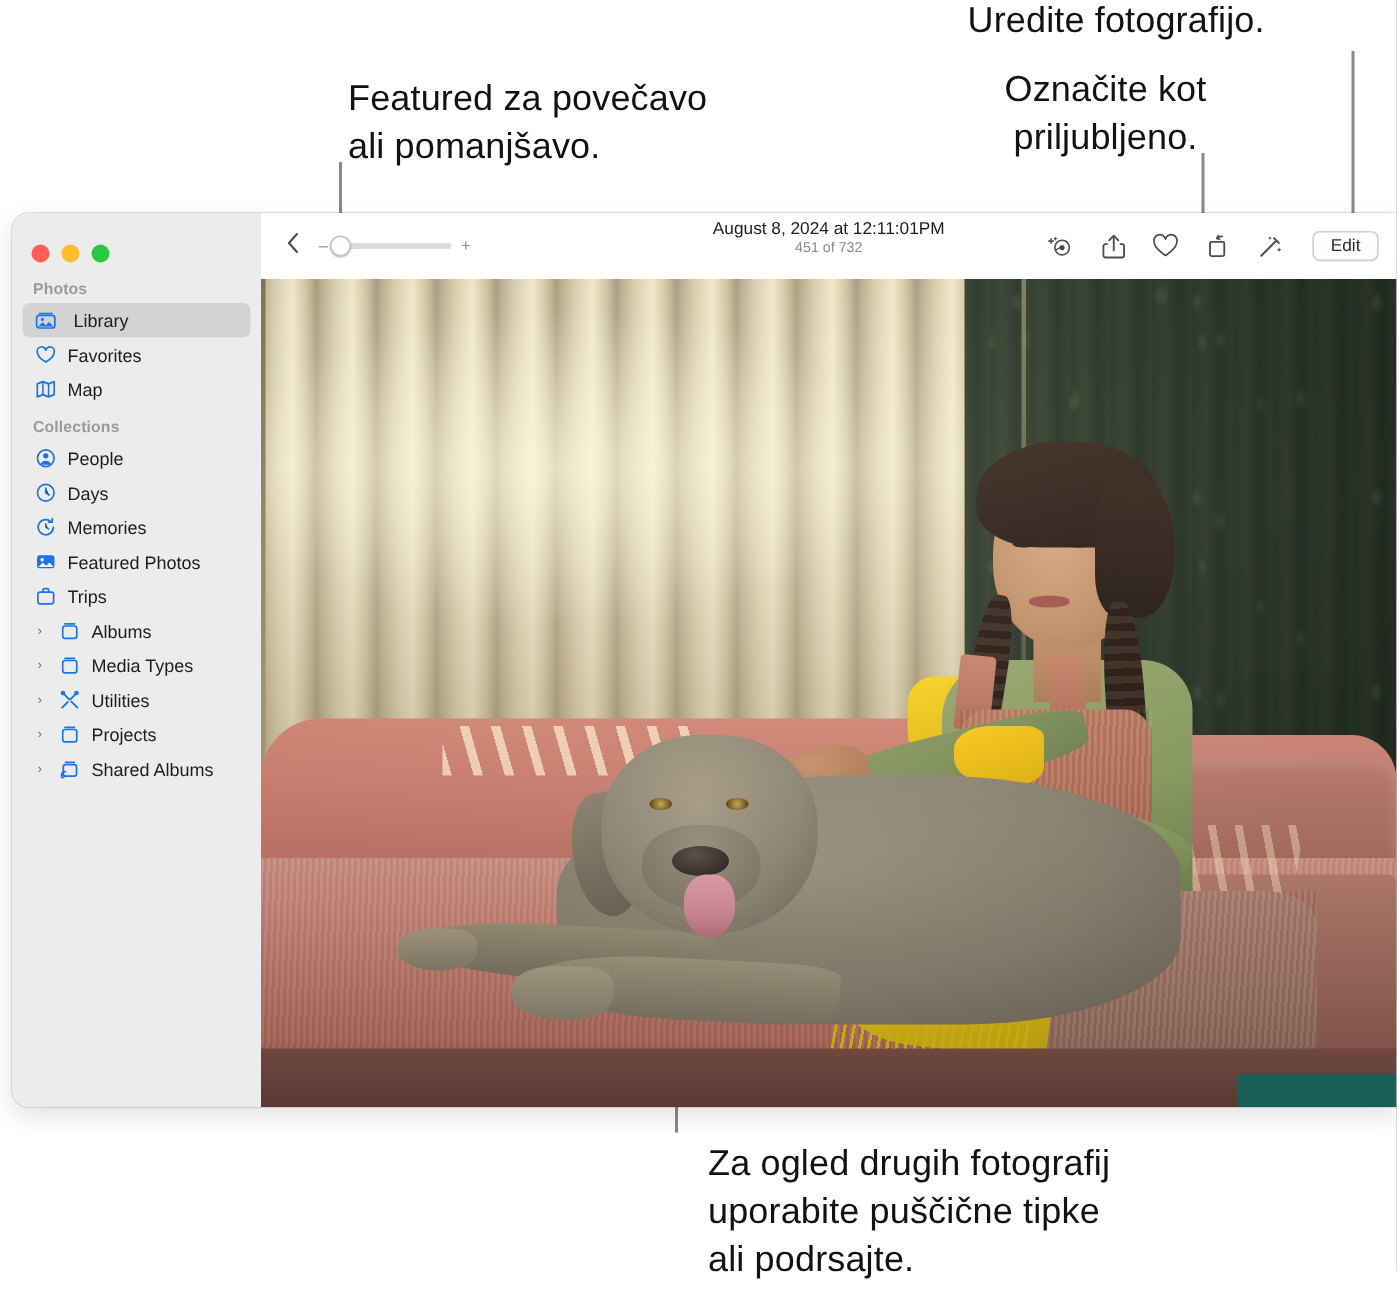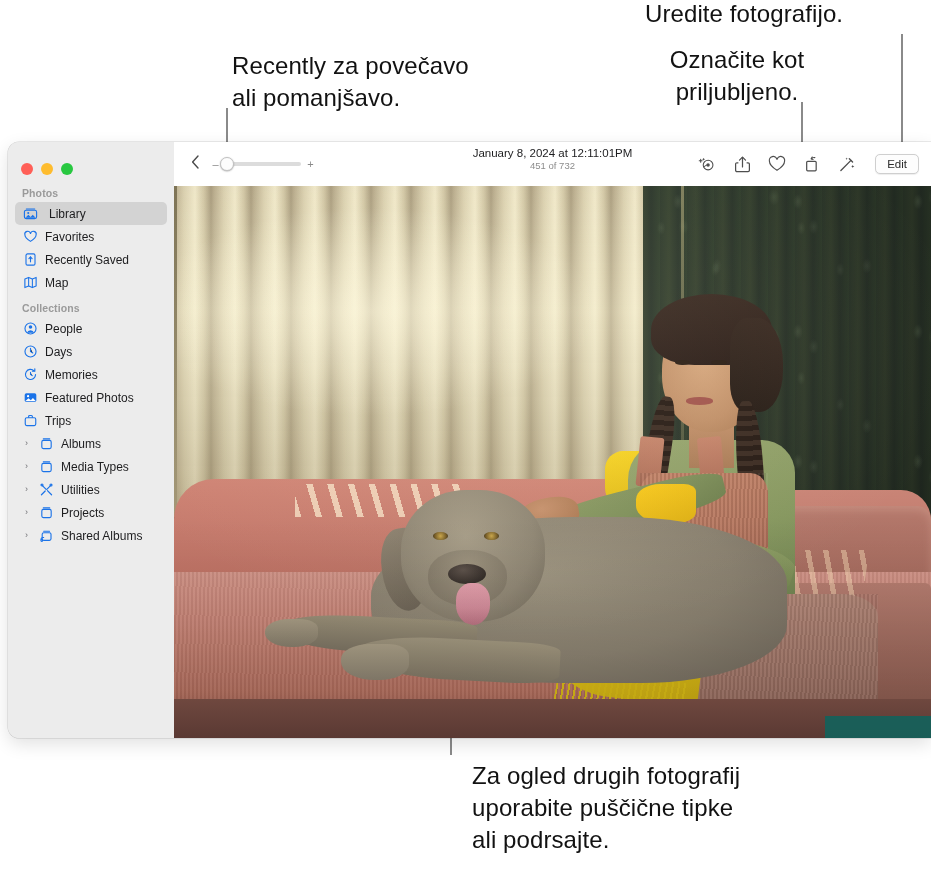--- a/index.html
+++ b/index.html
@@ -498,21 +498,21 @@
     background:
       radial-gradient(ellipse 80% 70% at 45% 30%, rgba(255,245,215,0.10), rgba(0,0,0,0) 75%),
       linear-gradient(180deg, rgba(0,0,0,0) 60%, rgba(0,0,0,0.12) 100%);
   }
 </style>
 </head>
 <body>
 
 <div id="root">
 
-  <div class="callout c-zoom">Recently za povečavo
+  <div class="callout c-zoom">Featured za povečavo
 ali pomanjšavo.</div>
   <div class="callout c-fav">Označite kot
 priljubljeno.</div>
   <div class="callout c-edit">Uredite fotografijo.</div>
   <div class="callout c-arrows">Za ogled drugih fotografij
 uporabite puščične tipke
 ali podrsajte.</div>
 
   <div class="leader l-zoom"></div>
   <div class="leader l-fav"></div>
@@ -545,29 +545,20 @@
 
       <div class="sb-item">
         <span class="ic">
           <svg width="15" height="15" viewBox="0 0 16 16">
               <path d="M8 13.2S2 9.6 2 6.2A2.8 2.8 0 0 1 8 4.8 2.8 2.8 0 0 1 14 6.2c0 3.4-6 7-6 7z" fill="none" stroke="#1b73e8" stroke-width="1.2" stroke-linejoin="round"></path>
             </svg>
         </span>
         <span class="lb">Favorites</span>
       </div>
 
-      <div class="sb-item">
-        <span class="ic">
-          <svg width="15" height="15" viewBox="0 0 16 16">
-              <rect x="3.2" y="2" width="9.6" height="12" rx="1.6" fill="none" stroke="#1b73e8" stroke-width="1.2"></rect>
-              <path d="M8 10.5V5.2M8 5.2L6.3 7M8 5.2L9.7 7" stroke="#1b73e8" stroke-width="1.2" stroke-linecap="round" stroke-linejoin="round"></path>
-            </svg>
-        </span>
-        <span class="lb">Recently Saved</span>
-      </div>
 
       <div class="sb-item">
         <span class="ic">
           <svg width="15" height="15" viewBox="0 0 16 16">
               <path d="M2 4.2l4-1.6 4 1.6 4-1.6v9.2l-4 1.6-4-1.6-4 1.6z" fill="none" stroke="#1b73e8" stroke-width="1.2" stroke-linejoin="round"></path>
               <path d="M6 2.6v9.2M10 4.2v9.2" stroke="#1b73e8" stroke-width="1.1"></path>
             </svg>
         </span>
         <span class="lb">Map</span>
       </div>
@@ -701,21 +692,21 @@
 
         <div class="zoomctl">
           <span class="zs-sign">–</span>
           <div class="slider">
             <div class="thumb"></div>
           </div>
           <span class="zs-sign">+</span>
         </div>
 
         <div class="tb-center">
-          <div class="tb-date">January 8, 2024 at 12:11:01PM</div>
+          <div class="tb-date">August 8, 2024 at 12:11:01PM</div>
           <div class="tb-count">451 of 732</div>
         </div>
 
         <div class="tb-right">
 
           <div class="tb-ic">
             <svg width="19" height="19" viewBox="0 0 20 20">
               <circle cx="11.2" cy="10.6" r="5.4" fill="none" stroke="#4e4e4e" stroke-width="1.2"></circle>
               <circle cx="11.2" cy="10.6" r="1.9" fill="#4e4e4e"></circle>
               <path d="M6.6 12.4c1.6-1.2 3.4-2.1 5.2-2.4" fill="none" stroke="#4e4e4e" stroke-width="1.1" stroke-linecap="round"></path>

